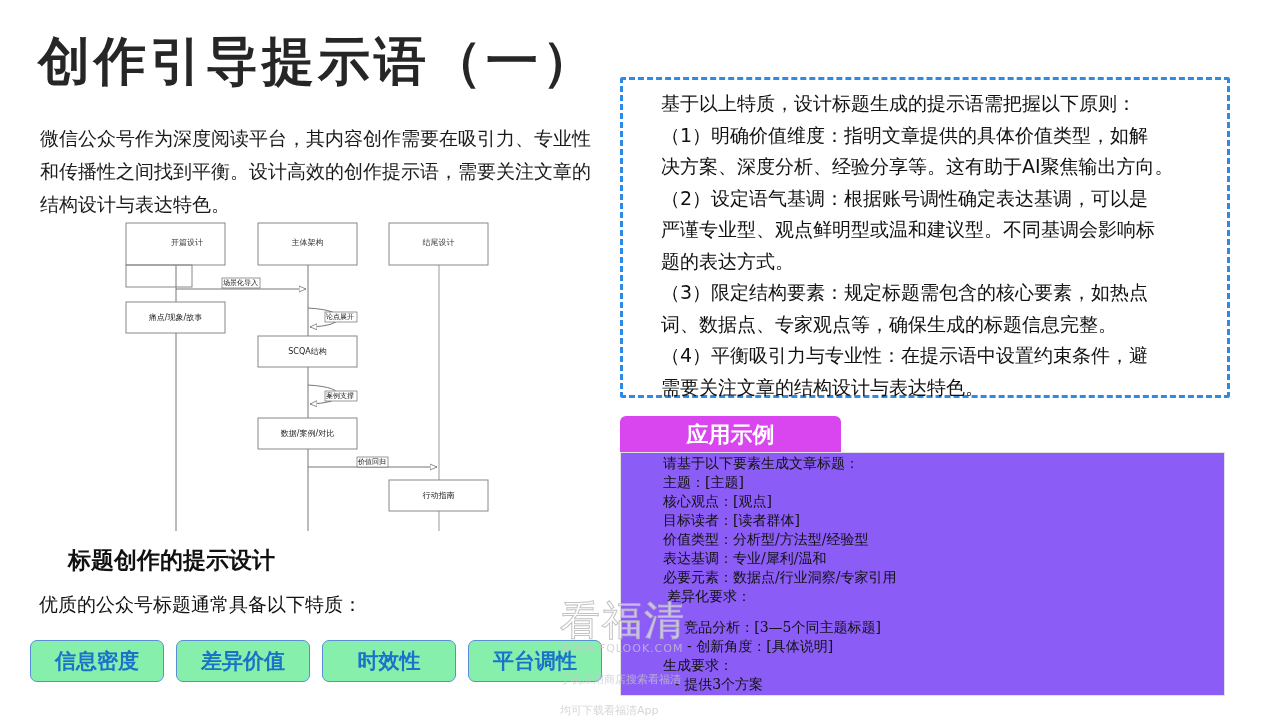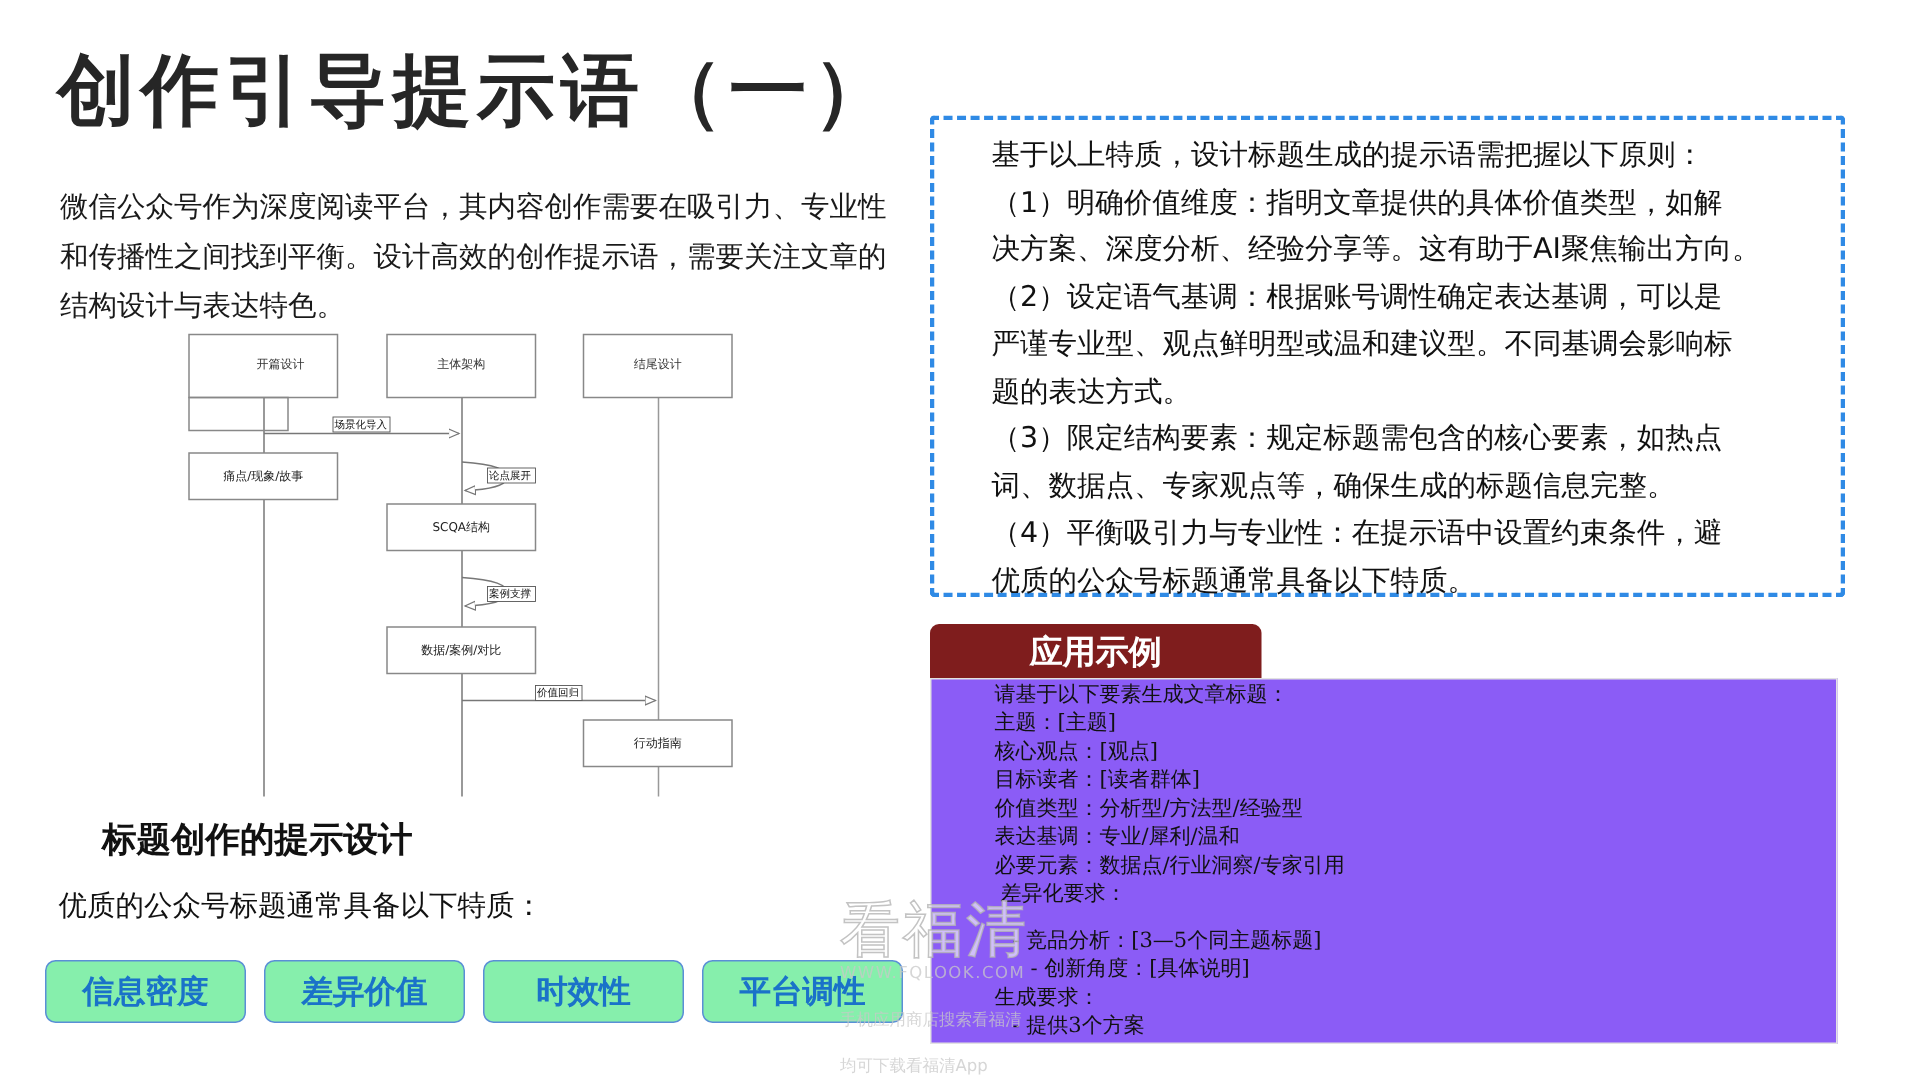--- a/index.html
+++ b/index.html
@@ -32,22 +32,22 @@
   }
   .principles {
     left:620px; top:77px; width:610px; height:321px; border:3px dashed #2f8ae5; border-radius:3px;
     box-sizing:border-box;
   }
   .principles-text {
     position:absolute; left:38px; top:8px; width:580px; font-size:19px; line-height:31.5px; color:#111;
   }
   .principles-text div { white-space:nowrap; }
   .example-tab {
-    left:620px; top:416px; width:221px; height:36px; background:#7f1d1d; border-radius:6px 6px 0 0;
-    color:#fff; font-size:22px; font-weight:bold; text-align:center; line-height:38px;font-family:Liberation Serif, serif;
+    left:620px; top:416px; width:221px; height:36px; background:#d946ef; border-radius:6px 6px 0 0;
+    color:#fff; font-size:22px; font-weight:bold; text-align:center; line-height:38px;
   }
   .example-box {
     left:620px; top:452px; width:605px; height:244px; border:1px solid #e2e2e2; box-sizing:border-box; background:#8b5cf6;
   }
   .example-lines {
     position:absolute; left:42px; top:1px; font-family:"DejaVu Serif","Liberation Serif",serif;
     font-size:14px; line-height:19px; color:#111;
   }
   .example-lines div { white-space:nowrap; }
   .watermark {
@@ -131,21 +131,21 @@
   <div class="principles-text">
     <div>基于以上特质，设计标题生成的提示语需把握以下原则：</div>
     <div>（1）明确价值维度：指明文章提供的具体价值类型，如解</div>
     <div>决方案、深度分析、经验分享等。这有助于AI聚焦输出方向。</div>
     <div>（2）设定语气基调：根据账号调性确定表达基调，可以是</div>
     <div>严谨专业型、观点鲜明型或温和建议型。不同基调会影响标</div>
     <div>题的表达方式。</div>
     <div>（3）限定结构要素：规定标题需包含的核心要素，如热点</div>
     <div>词、数据点、专家观点等，确保生成的标题信息完整。</div>
     <div>（4）平衡吸引力与专业性：在提示语中设置约束条件，避</div>
-    <div>优质的公众号标题通常具备以下特质。</div>
+    <div>需要关注文章的结构设计与表达特色。</div>
   </div>
 </div>
 
 <div class="abs example-tab">应用示例</div>
 <div class="abs example-box">
   <div class="example-lines">
     <div>请基于以下要素生成文章标题：</div>
     <div>主题：[主题]</div>
     <div>核心观点：[观点]</div>
     <div>目标读者：[读者群体]</div>

